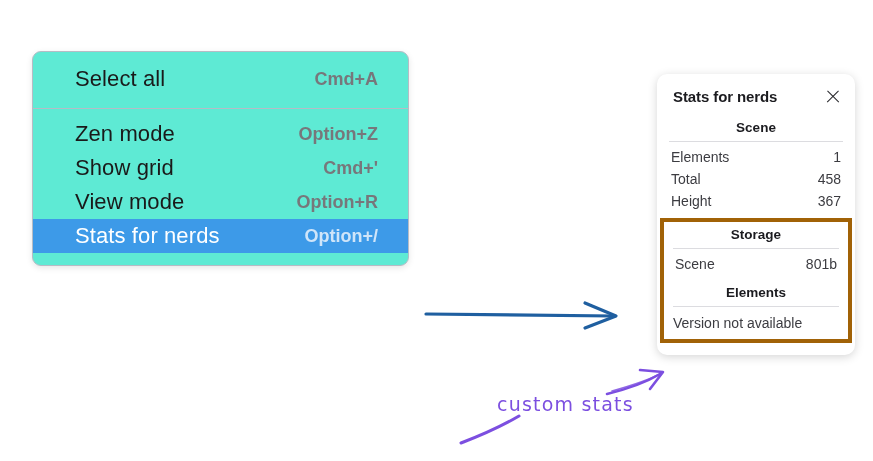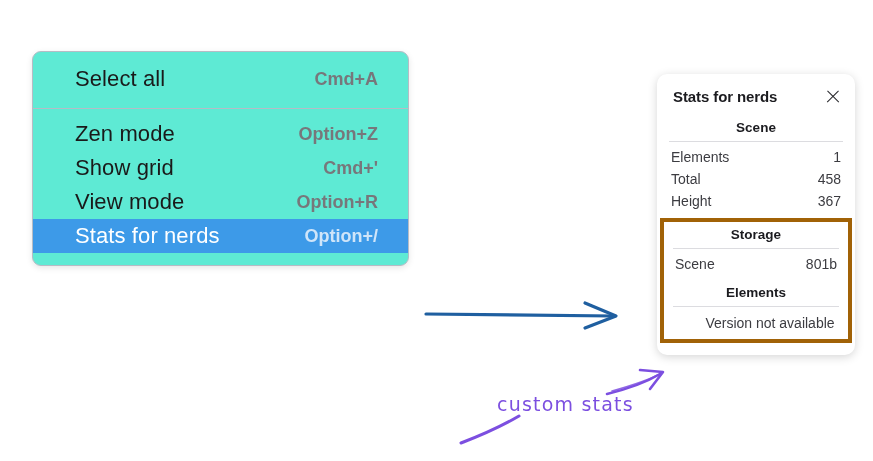--- a/index.html
+++ b/index.html
@@ -126,22 +126,21 @@
     padding: 3px 14px 3px 14px;
     font-size: 14px;
     color: #3c3c41;
   }
   .sp-row .sp-key { color: #3c3c41; }
   .sp-row .sp-val { color: #3c3c41; }
   .sp-single {
     padding: 4px 12px 2px 12px;
     font-size: 14px;
     color: #3c3c41;
-    text-align: center;
-    margin-left: 31px;
+    text-align: left;
   }
 
   .sp-highlight {
     border: 4px solid #a16207;
     margin: 6px 3px 0 3px;
     padding: 4px 0 6px 0;
   }
   .sp-highlight .sp-rule { margin-left: 9px; margin-right: 9px; }
   .sp-highlight .sp-row { padding-left: 11px; padding-right: 11px; }
   .sp-highlight .sp-single { padding-left: 9px; }

